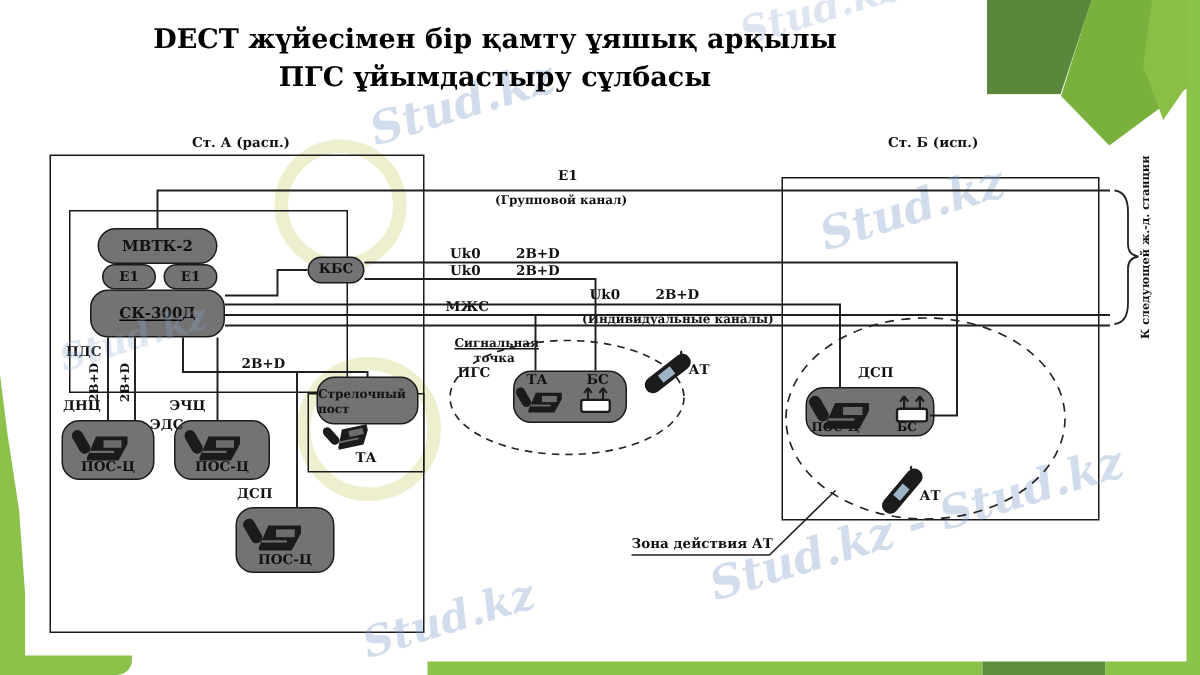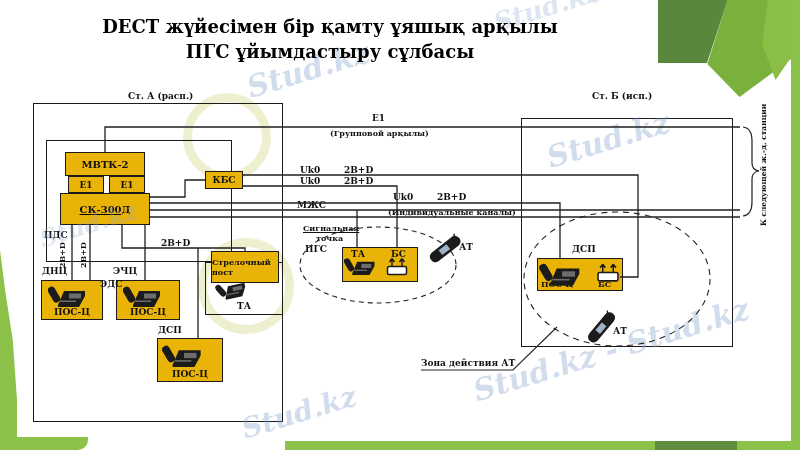--- a/index.html
+++ b/index.html
@@ -6,21 +6,21 @@
   #slide{position:relative;width:800px;height:450px;background:#fff;overflow:hidden;
          font-family:"DejaVu Serif","Liberation Serif",serif;}
   
   .gr{position:absolute;}
   
   .wm{position:absolute;font:bold italic 30px "DejaVu Serif",serif;
       color:rgba(128,160,202,.36);transform:rotate(-17deg);white-space:nowrap;pointer-events:none;}
   .ring{position:absolute;border:9px solid rgba(208,214,128,.38);border-radius:50%;}
   
   .bx{position:absolute;border:1.6px solid #1a1a1a;box-sizing:border-box;background:transparent;}
-  .bx.w{background:#eab308;}
+  .bx.w{background:#737373;border-radius:12px;}
   .bx .c{display:flex;align-items:center;justify-content:center;width:100%;height:100%;
          font:bold 10px "DejaVu Serif",serif;color:#111;}
   
   .lb{position:absolute;font:bold 9px/1.15 "DejaVu Serif",serif;color:#111;white-space:nowrap;}
   .lb8{font-size:8px;}
   .lb7{font-size:7.5px;}
   .vert{writing-mode:vertical-rl;transform:rotate(180deg);}
   .dev{position:absolute;left:0;right:0;bottom:2px;text-align:center;
        font:bold 9px "DejaVu Serif",serif;color:#111;}
   
@@ -94,21 +94,21 @@
 
   <div class="bx w" style="left:537px;top:258px;width:86px;height:33px;">
     <span class="lb lb8" style="left:3px;top:21px;position:absolute">ПОС-Ц</span>
     <span class="lb lb8" style="left:60px;top:21px;position:absolute">БС</span>
   </div>
 
   <span class="lb" style="left:128px;top:91px;text-align:center;">Ст. А (расп.)</span>
   <span class="lb" style="left:592px;top:91px;">Ст. Б (исп.)</span>
 
   <span class="lb" style="left:372px;top:113px;">Е1</span>
-  <span class="lb lb8" style="left:330px;top:129px;">(Групповой арқылы)</span>
+  <span class="lb lb8" style="left:330px;top:129px;">(Групповой канал)</span>
 
   <span class="lb" style="left:300px;top:165px;">Uk0</span>
   <span class="lb" style="left:344px;top:165px;">2В+D</span>
   <span class="lb" style="left:300px;top:176px;">Uk0</span>
   <span class="lb" style="left:344px;top:176px;">2В+D</span>
   <span class="lb" style="left:393px;top:192px;">Uk0</span>
   <span class="lb" style="left:437px;top:192px;">2В+D</span>
 
   <span class="lb" style="left:297px;top:200px;">МЖС</span>
   <span class="lb" style="left:305px;top:208px;margin-top:36px;">ПГС</span>

